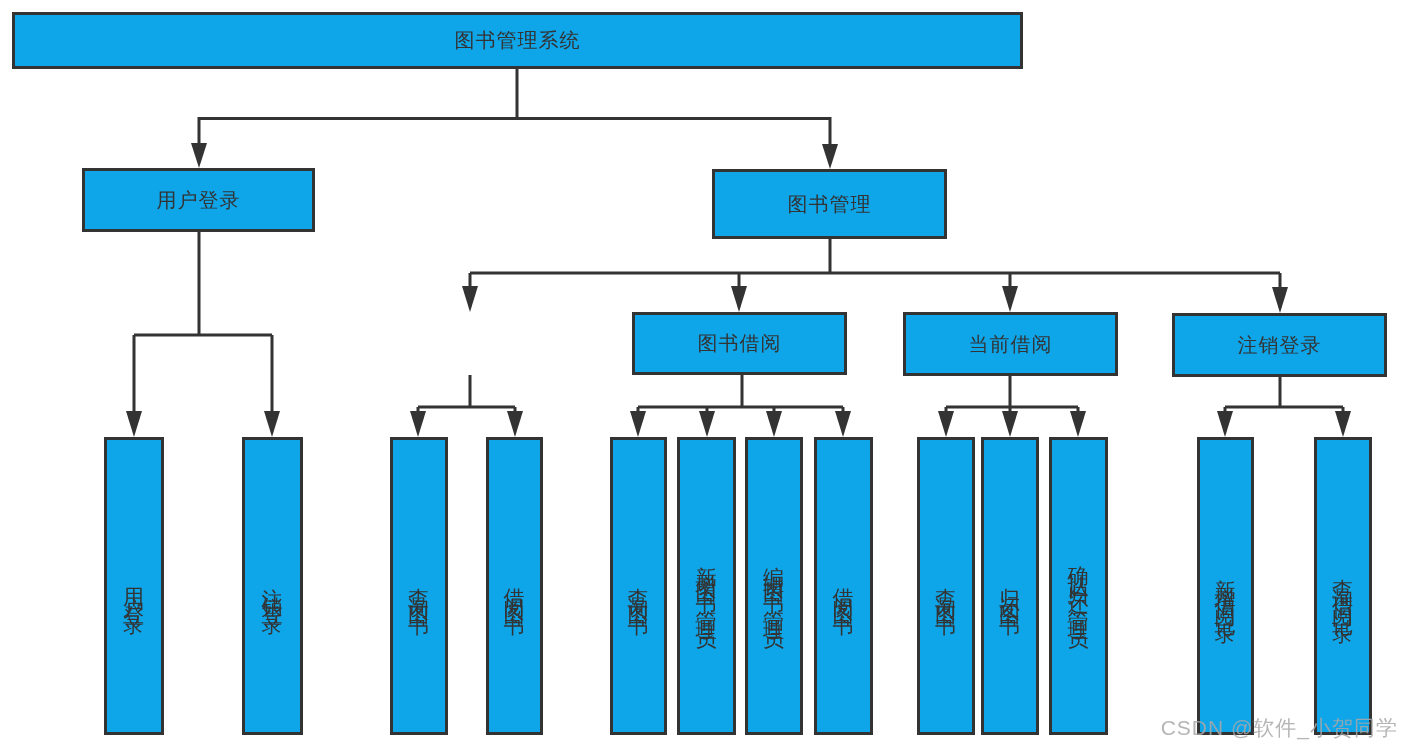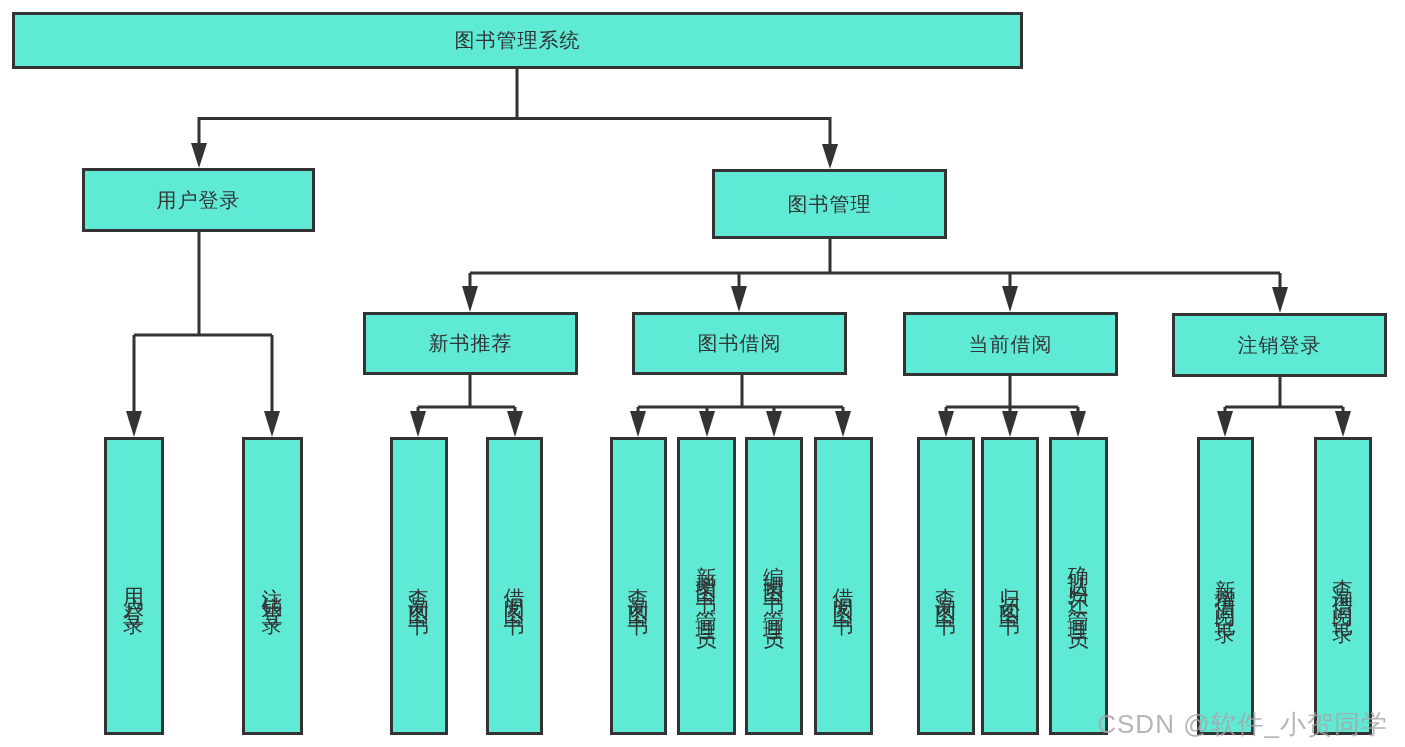--- a/index.html
+++ b/index.html
@@ -28,42 +28,42 @@
     fill: none;
   }
   .arrowhead {
     fill: #333333;
     stroke: none;
   }
   .node {
     position: absolute;
     box-sizing: border-box;
     border: 3px solid #333333;
-    background: #5eead4;
+    background: #0ea5e9;
     display: flex;
     align-items: center;
     justify-content: center;
     color: #333333;
     font-size: 20px;
     letter-spacing: 1px;
     text-align: center;
   }
   .node.leaf {
     writing-mode: vertical-rl;
     text-orientation: mixed;
     font-size: 21px;
     letter-spacing: 9px;
     line-height: 1;
     padding-top: 6px;
   }
   .watermark {
     position: absolute;
-    right: 17px;
+    right: 7px;
     bottom: 5px;
-    font-size: 26px;
+    font-size: 21px;
     color: rgba(168, 168, 168, 0.85);
     letter-spacing: 1px;
     white-space: nowrap;
     z-index: 5;
   }
 </style>
 </head>
 <body>
 
 <div class="canvas">
@@ -102,21 +102,20 @@
     <path class="edge" d="M1280 377 L1280 408.5 M1225 407 L1343 407 M1225 407 L1225 412 M1343 407 L1343 412"></path>
     <polygon class="arrowhead" points="1217,411 1233,411 1225,437"></polygon>
     <polygon class="arrowhead" points="1335,411 1351,411 1343,437"></polygon>
   </svg>
 
   <div class="node" style="left:12px; top:12px; width:1011px; height:57px;">图书管理系统</div>
 
   <div class="node" style="left:82px; top:168px; width:233px; height:64px;">用户登录</div>
   <div class="node" style="left:712px; top:169px; width:235px; height:70px;">图书管理</div>
 
-  <div class="node" style="left:363px; top:312px; width:215px; height:63px;">新书推荐</div>
   <div class="node" style="left:903px; top:312px; width:215px; height:64px;">当前借阅</div>
   <div class="node" style="left:632px; top:312px; width:215px; height:63px;">图书借阅</div>
   <div class="node" style="left:1172px; top:313px; width:215px; height:64px;">注销登录</div>
 
   <div class="node leaf" style="left:104px; top:437px; width:60px; height:298px;">用户登录</div>
   <div class="node leaf" style="left:242px; top:437px; width:61px; height:298px;">注销登录</div>
 
   <div class="node leaf" style="left:390px; top:437px; width:58px; height:298px;">查询图书</div>
   <div class="node leaf" style="left:486px; top:437px; width:57px; height:298px;">借阅图书</div>
 

